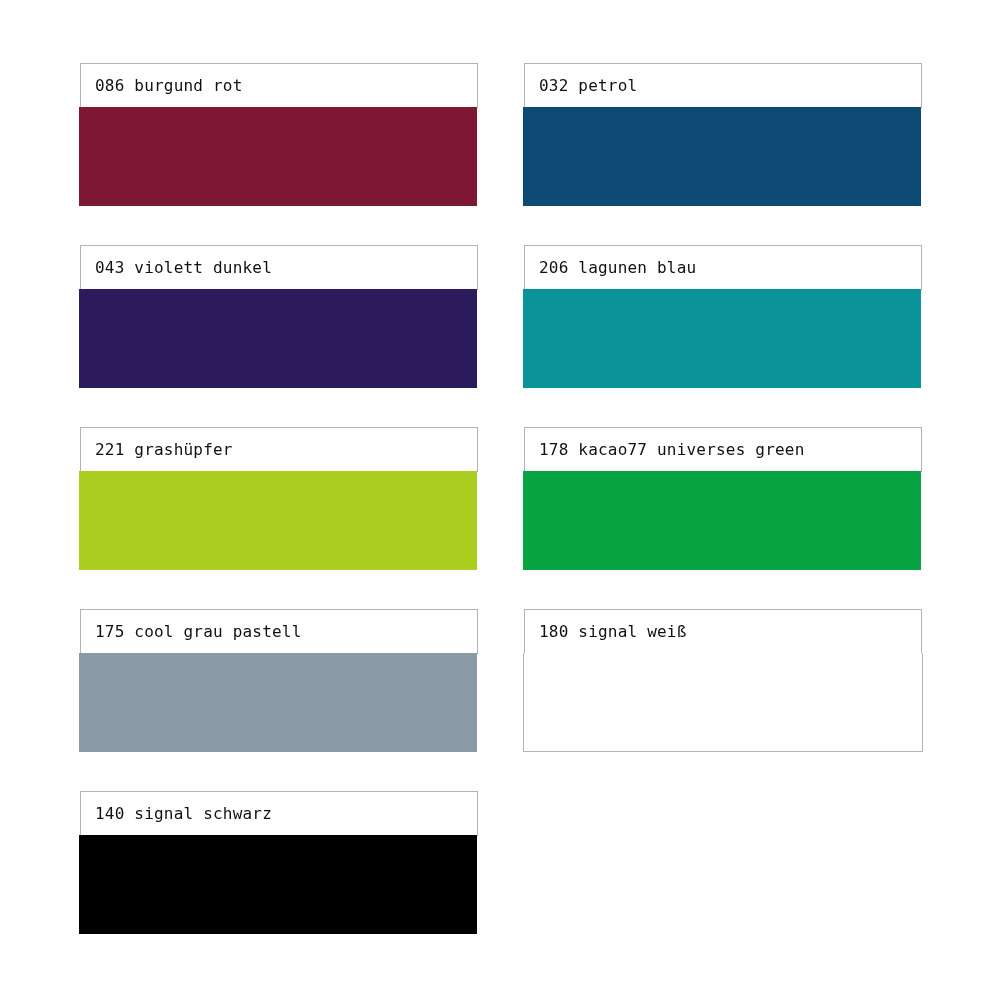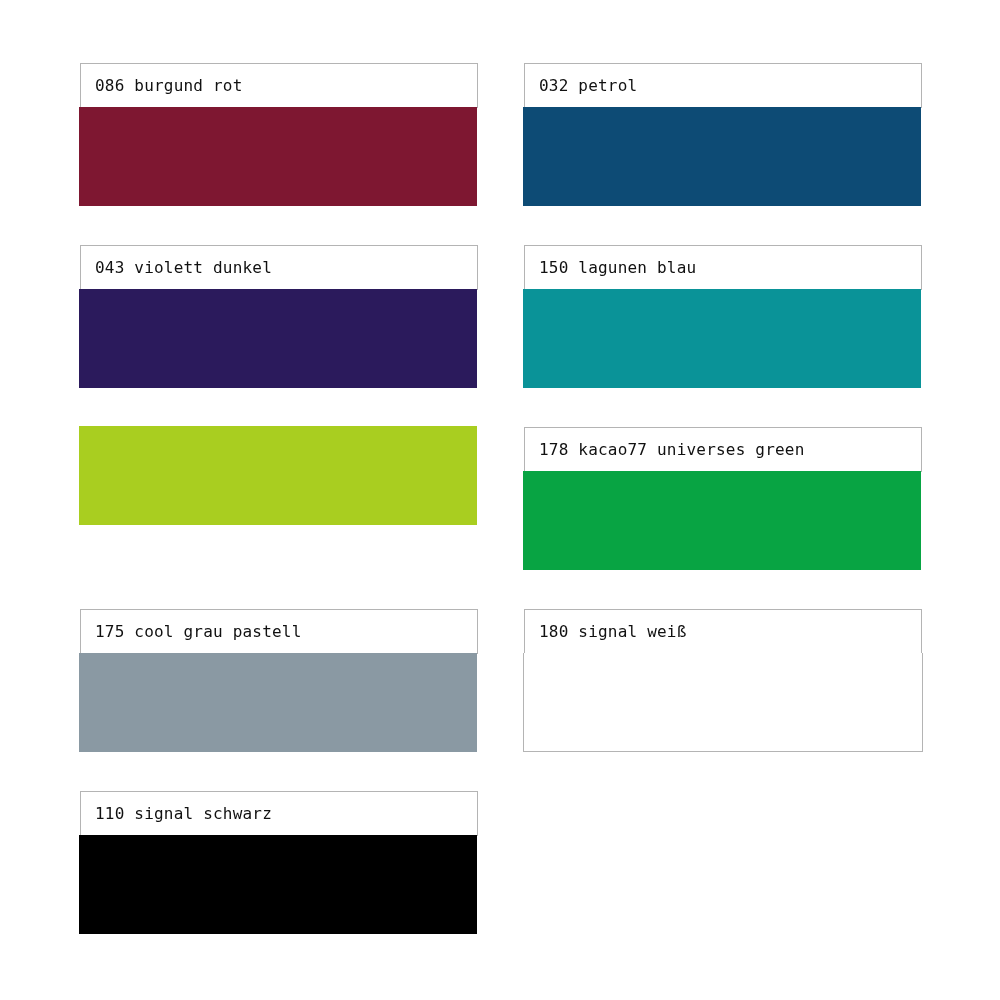--- a/index.html
+++ b/index.html
@@ -96,25 +96,28 @@
         <div class="swatch-color" style="background-color: rgb(13, 75, 117);"></div>
       </div>
       <div class="swatch-card">
         <div class="swatch-label-box">
           <span class="swatch-label">043 violett dunkel</span>
         </div>
         <div class="swatch-color" style="background-color: rgb(43, 26, 92);"></div>
       </div>
       <div class="swatch-card">
         <div class="swatch-label-box">
-          <span class="swatch-label">150 lagunen blau</span>
+          <span class="swatch-label">206 lagunen blau</span>
         </div>
         <div class="swatch-color" style="background-color: rgb(10, 147, 152);"></div>
       </div>
       <div class="swatch-card">
+        <div class="swatch-label-box">
+          <span class="swatch-label">221 grashüpfer</span>
+        </div>
         <div class="swatch-color" style="background-color: rgb(169, 206, 32);"></div>
       </div>
       <div class="swatch-card">
         <div class="swatch-label-box">
           <span class="swatch-label">178 kacao77 universes green</span>
         </div>
         <div class="swatch-color" style="background-color: rgb(8, 164, 67);"></div>
       </div>
       <div class="swatch-card">
         <div class="swatch-label-box">
@@ -123,18 +126,18 @@
         <div class="swatch-color" style="background-color: rgb(138, 153, 163);"></div>
       </div>
       <div class="swatch-card is-light">
         <div class="swatch-label-box">
           <span class="swatch-label">180 signal weiß</span>
         </div>
         <div class="swatch-color" style="background-color: rgb(255, 255, 255);"></div>
       </div>
       <div class="swatch-card">
         <div class="swatch-label-box">
-          <span class="swatch-label">110 signal schwarz</span>
+          <span class="swatch-label">140 signal schwarz</span>
         </div>
         <div class="swatch-color" style="background-color: rgb(0, 0, 0);"></div>
       </div>
     </div>
 </div>
 
 </body></html>

